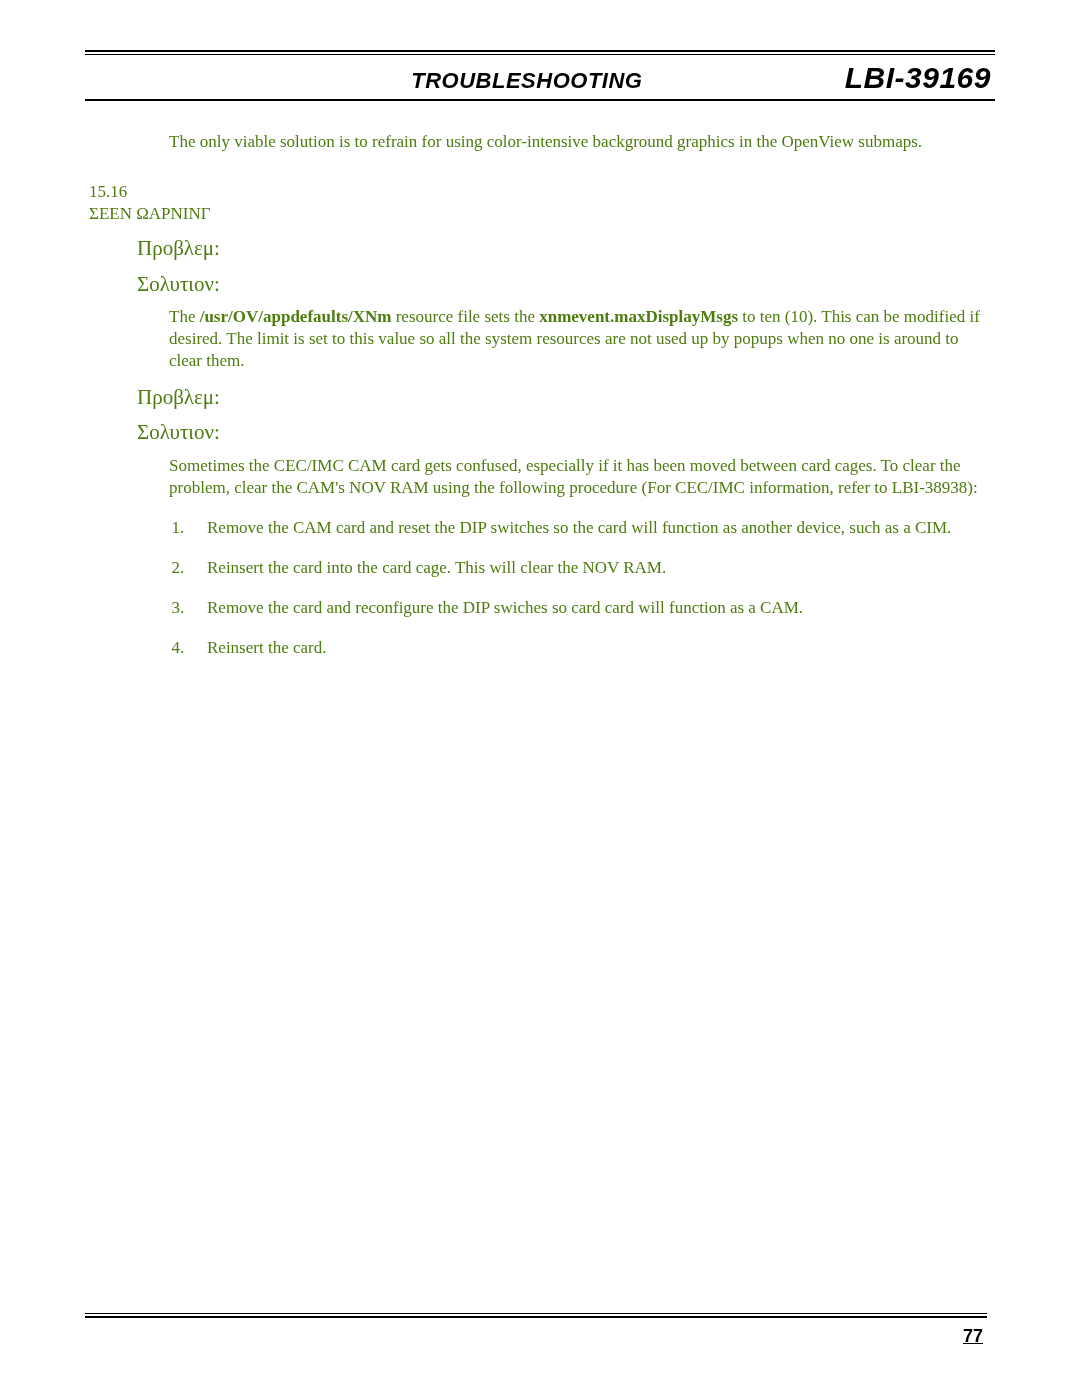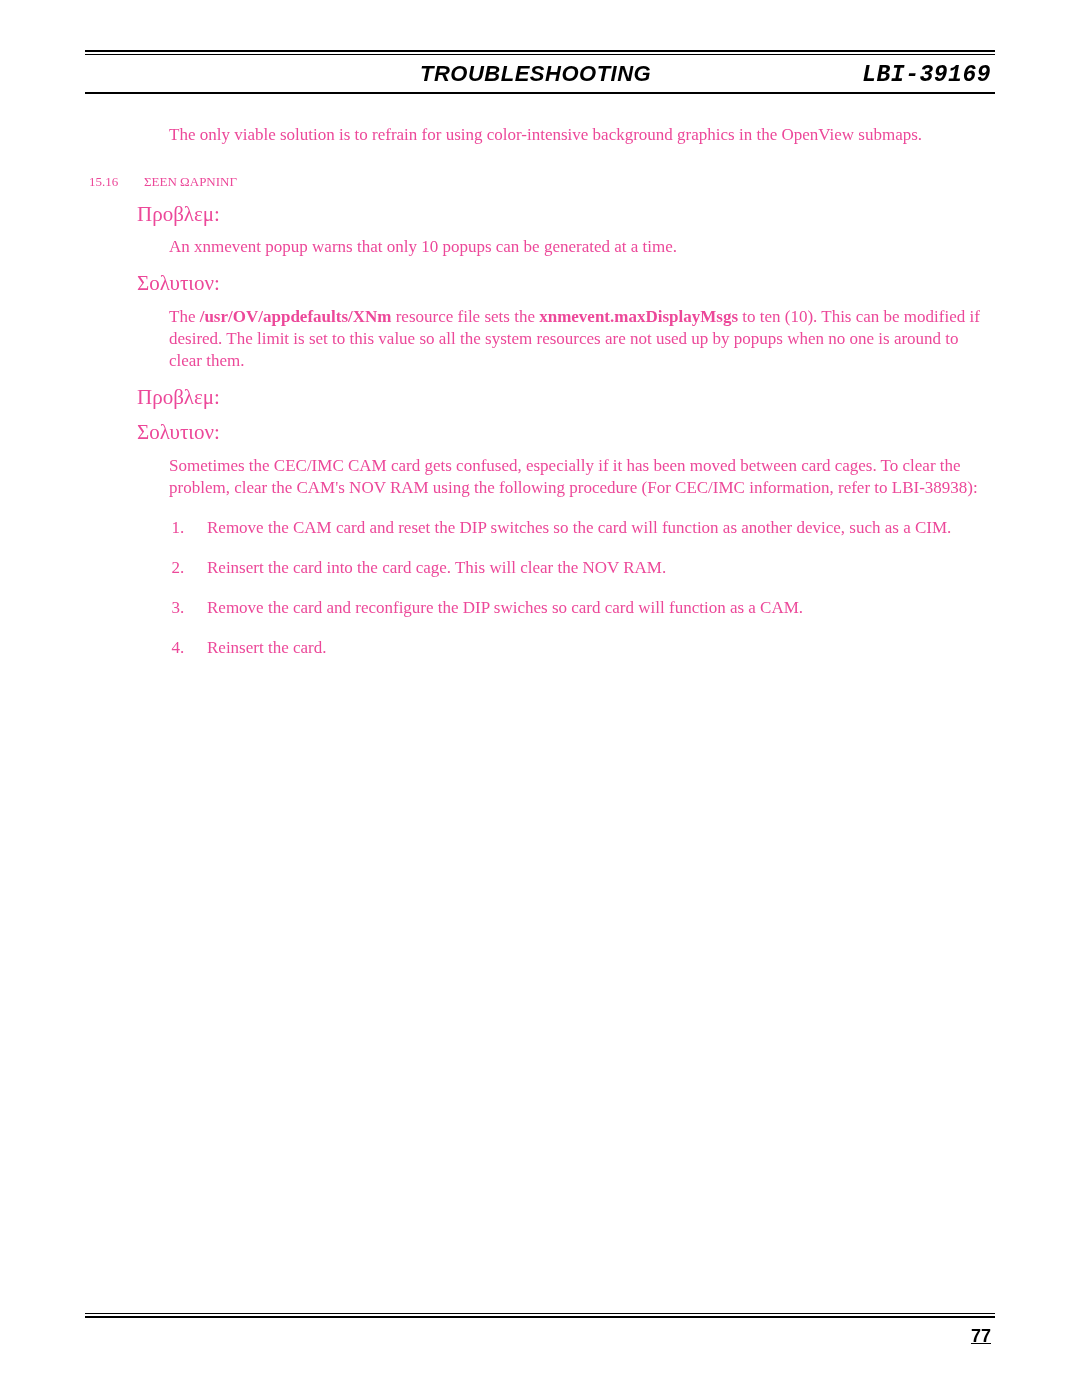--- a/index.html
+++ b/index.html
@@ -39,44 +39,45 @@
       font-weight: bold;
       font-style: italic;
       font-size: 22px;
       letter-spacing: 0.5px;
       font-family: Arial, Helvetica, sans-serif;
       padding-left: 120px;
     }
     .header-right {
       font-weight: bold;
       font-style: italic;
-      font-size: 23px;
+      font-size: 30px;
       letter-spacing: 0.5px;
-      font-family: Liberation Mono, monospace;
+      font-family: Liberation Sans, sans-serif;
     }
     .header-bottom-line {
       border-top: 2.5px solid #000;
       margin-bottom: 30px;
     }
     .content {
       padding: 0 4px;
       font-size: 17px;
       line-height: 1.3;
-      color: #ec4899;
+      color: #4d7c0f;
       font-family: Liberation Serif, serif;
     }
     .intro-para {
       margin-left: 80px;
       margin-bottom: 28px;
     }
     .section-heading {
-      font-size: 13px;
+      font-size: 17px;
       margin-top: 16px;
       margin-bottom: 10px;
       display: flex;
+      flex-direction: column;
     }
     .section-num {
       width: 55px;
       flex-shrink: 0;
     }
     .label {
       margin-left: 48px;
       margin-top: 8px;
       margin-bottom: 8px;
       font-size: 21px;
@@ -94,21 +95,21 @@
       padding-left: 10px;
       list-style-position: outside;
     }
     .ol-indent li::marker {
       content: counter(list-item) ".   ";
     }
     .footer {
       position: absolute;
       bottom: 50px;
       left: 85px;
-      right: 85px;
+      right: 93px;
       text-decoration: underline;
     }
     .footer-line1 {
       border-top: 1px solid #000;
       margin-bottom: 2px;
     }
     .footer-line2 {
       border-top: 2.5px solid #000;
       margin-bottom: 8px;
     }
@@ -139,21 +140,20 @@
   <div class="content">
 
     <p class="intro-para">The only viable solution is to refrain for using color-intensive background graphics in the OpenView submaps.</p>
 
     <div class="section-heading">
       <span class="section-num">15.16</span>
       <span>ΣΕΕΝ ΩΑΡΝΙΝΓ</span>
     </div>
 
     <p class="label">Προβλεμ:</p>
-    <p class="para-indent">An xnmevent popup warns that only 10 popups can be generated at a time.</p>
 
     <p class="label">Σολυτιον:</p>
     <p class="para-indent">
       <span>The </span><span class="bold">/usr/OV/appdefaults/XNm</span><span> resource file sets the </span><span class="bold">xnmevent.maxDisplayMsgs</span><span> to ten (10).  This can be modified if desired.  The limit is set to this value so all the system resources are not used up by popups when no one is around to clear them.</span>
     </p>
 
 
     <p class="label">Προβλεμ:</p>
 
     <p class="label">Σολυτιον:</p>

